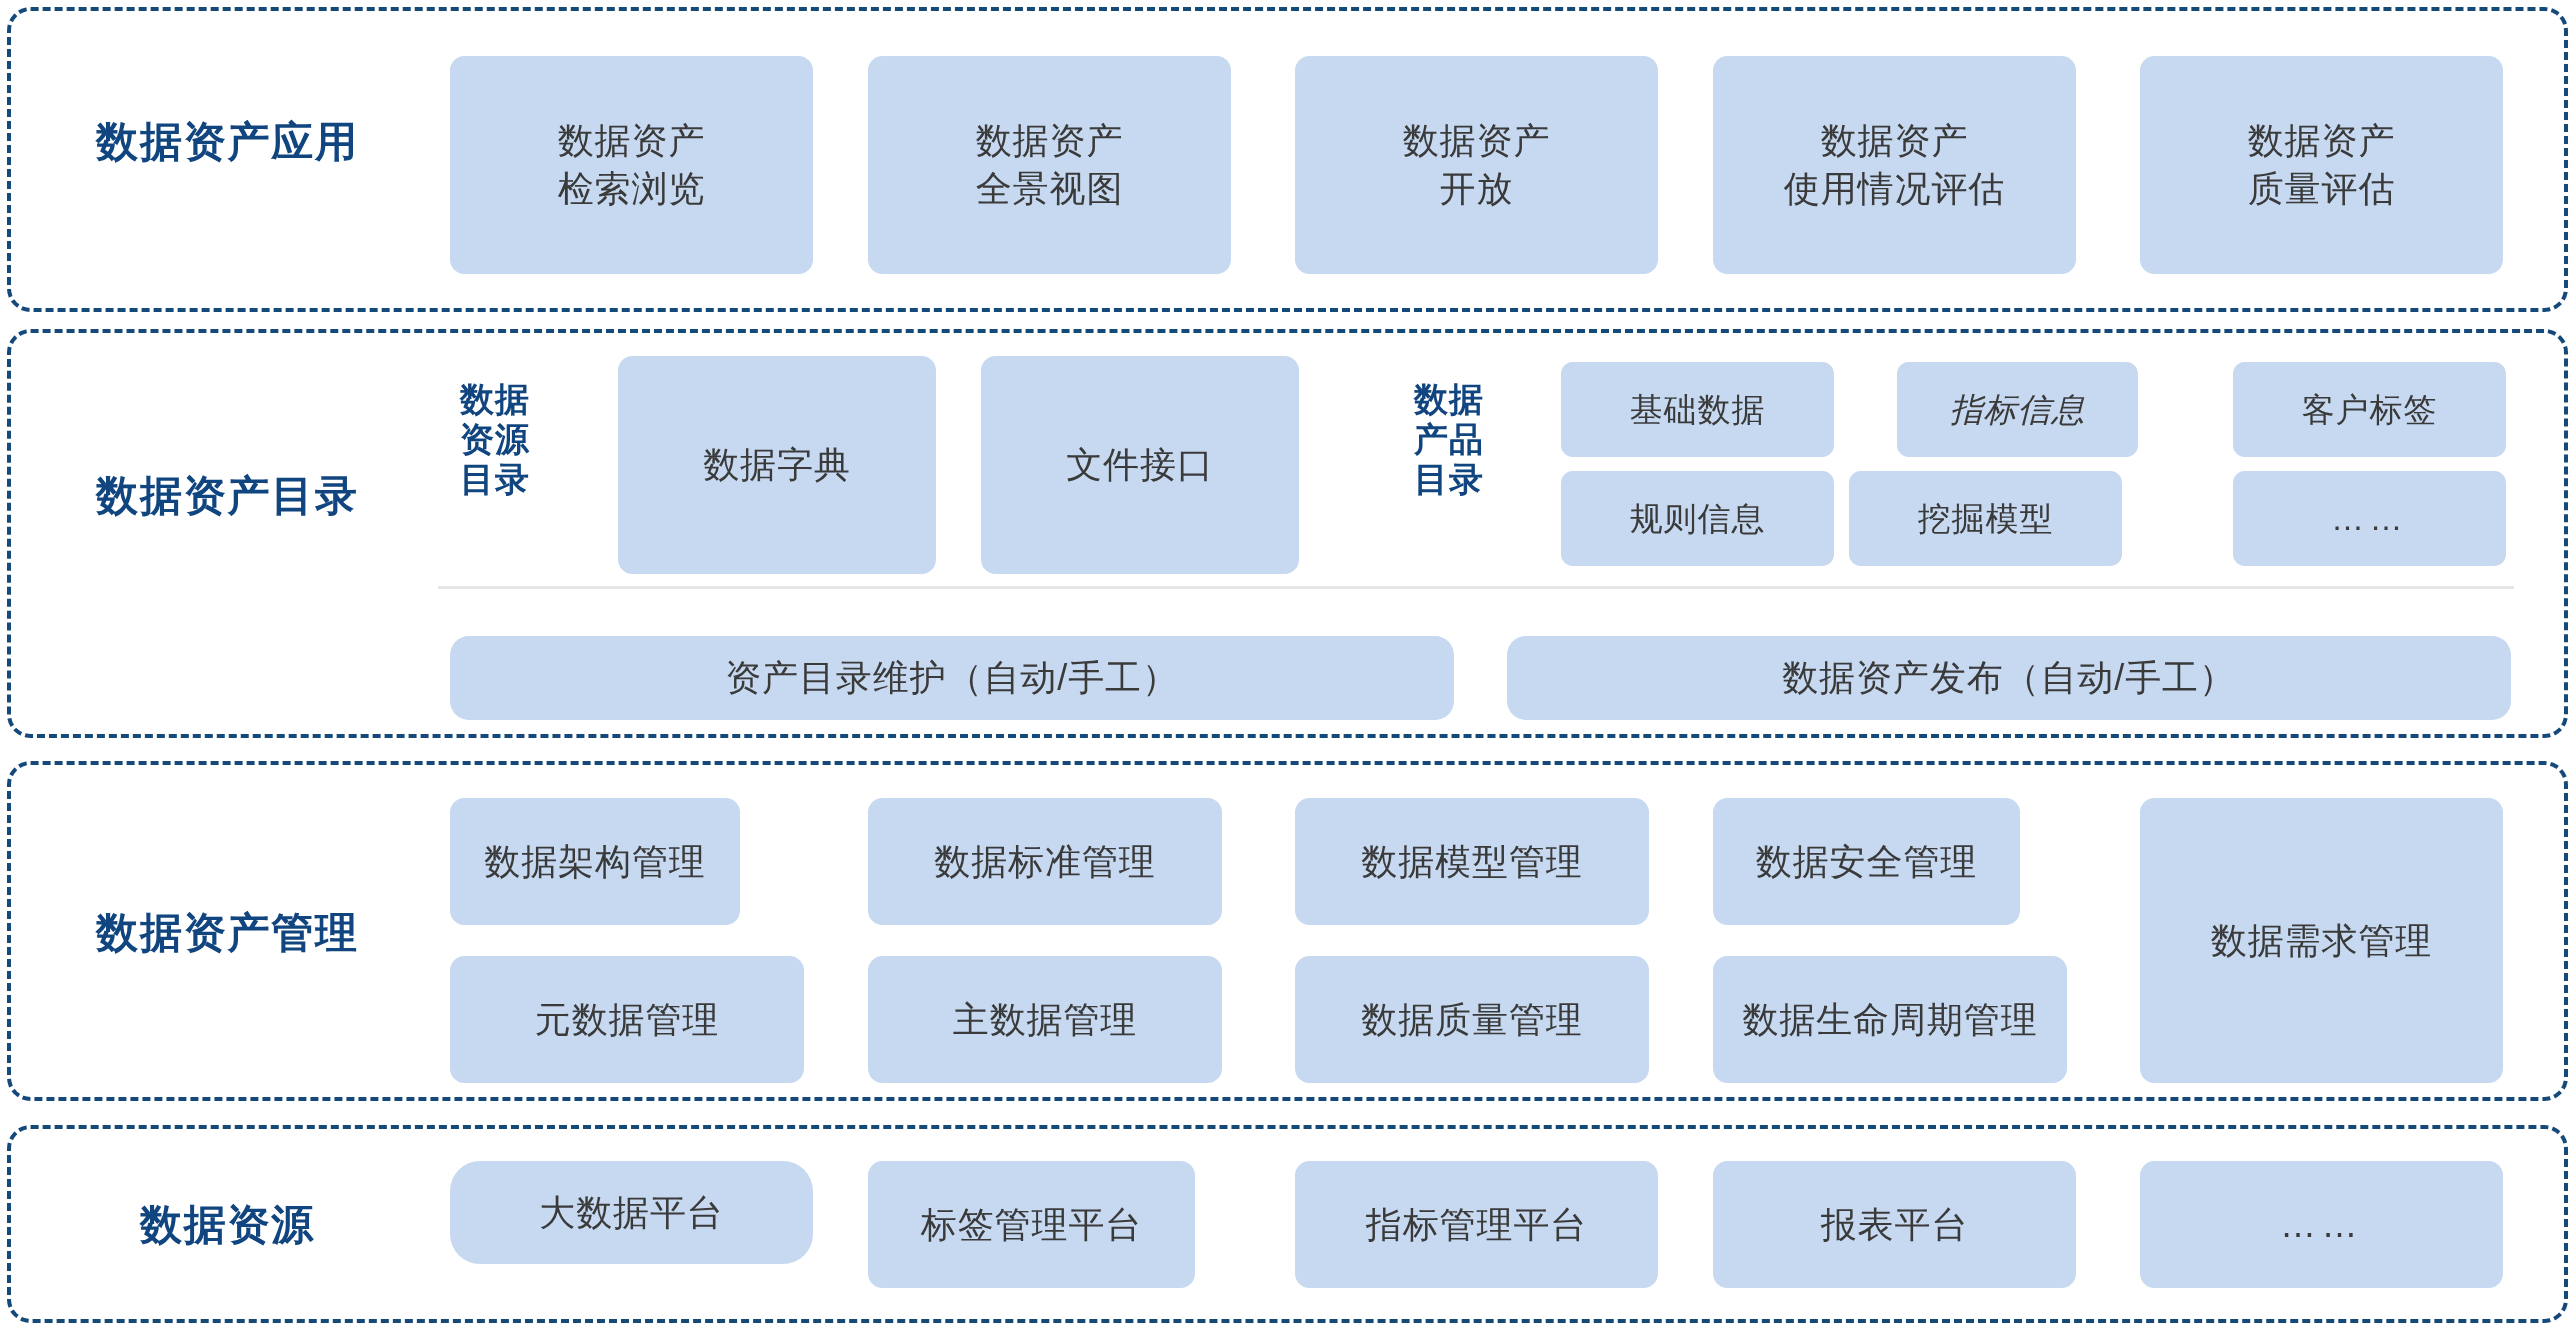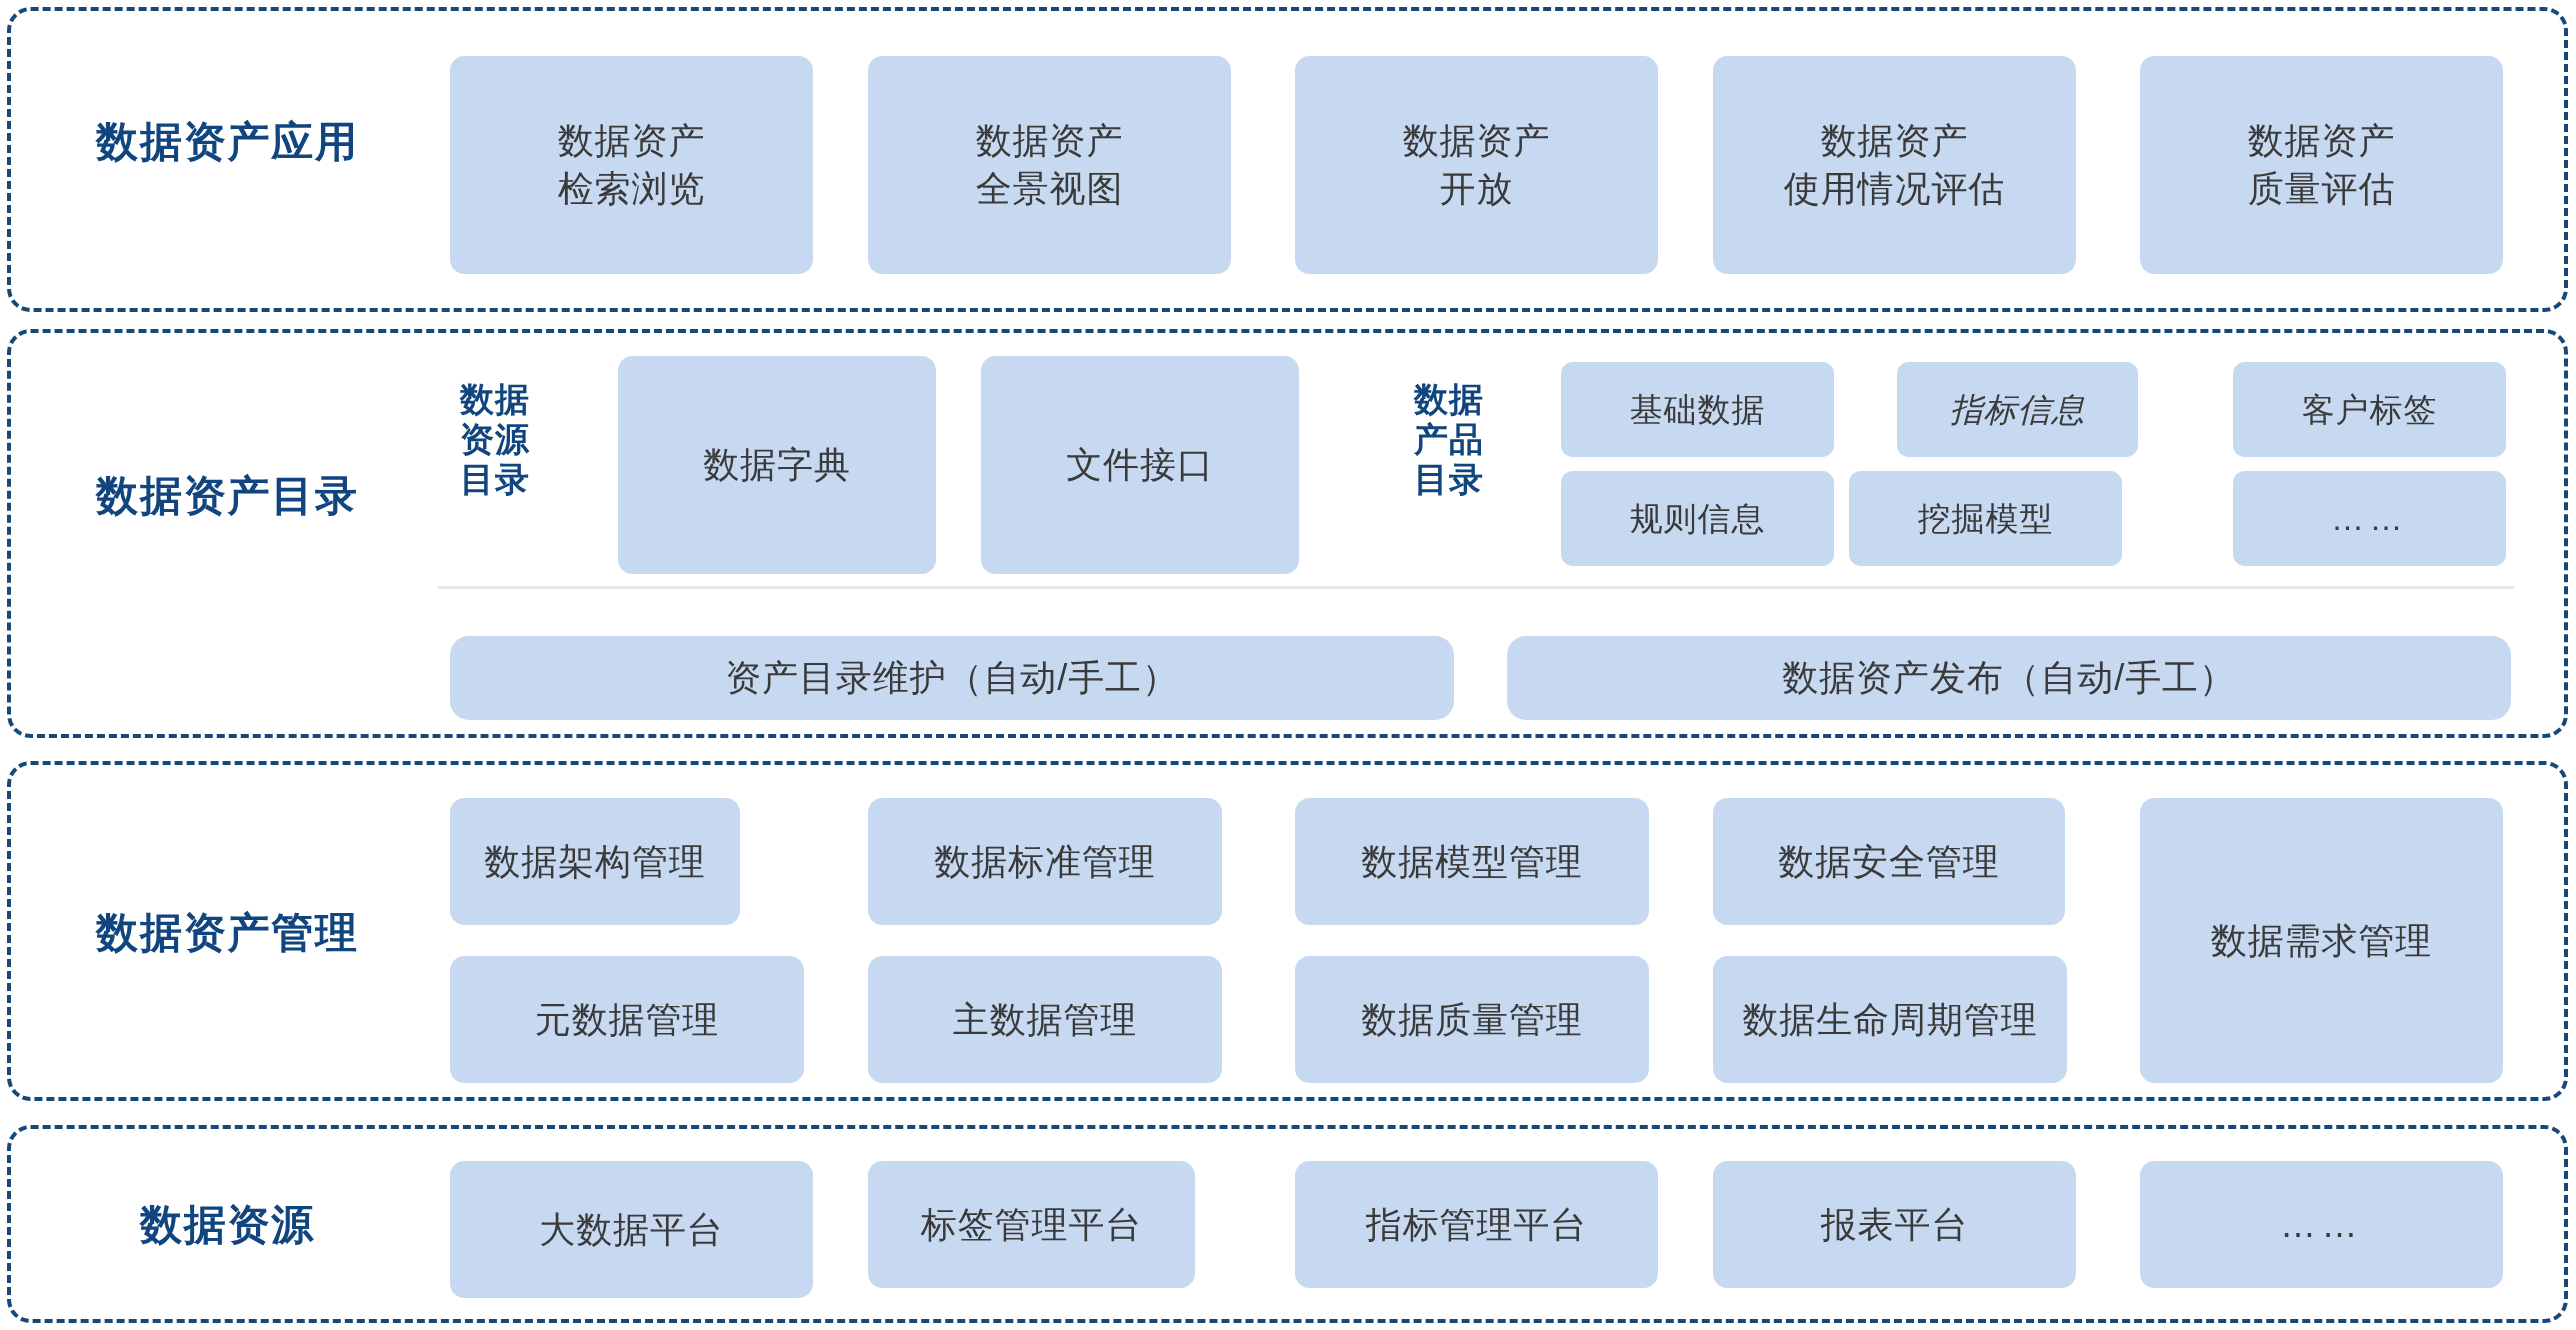--- a/index.html
+++ b/index.html
@@ -129,33 +129,33 @@
   <div class="card bar" style="left:450px; top:636px; width:1004px; height:84px;">资产目录维护（自动/手工）</div>
   <div class="card bar" style="left:1507px; top:636px; width:1004px; height:84px;">数据资产发布（自动/手工）</div>
 
   <div class="layer" style="left:7.3px; top:761px; width:2561px; height:340px;"></div>
 
   <div class="layer-title" style="left:55px; top:909px; width:345px;">数据资产管理</div>
 
   <div class="card" style="left:450px; top:798px; width:290px; height:127px;">数据架构管理</div>
   <div class="card" style="left:868px; top:798px; width:354px; height:127px;">数据标准管理</div>
   <div class="card" style="left:1295px; top:798px; width:354px; height:127px;">数据模型管理</div>
-  <div class="card" style="left:1713px; top:798px; width:352px; height:127px;">数据安全管理</div>
+  <div class="card" style="left:1713px; top:798px; width:307px; height:127px;">数据安全管理</div>
 
   <div class="card" style="left:450px; top:956px; width:354px; height:127px;">元数据管理</div>
   <div class="card" style="left:868px; top:956px; width:354px; height:127px;">主数据管理</div>
   <div class="card" style="left:1295px; top:956px; width:354px; height:127px;">数据质量管理</div>
   <div class="card" style="left:1713px; top:956px; width:354px; height:127px;">数据生命周期管理</div>
 
   <div class="card" style="left:2140px; top:798px; width:363px; height:285px;">数据需求管理</div>
 
   <div class="layer" style="left:7.3px; top:1125px; width:2561px; height:198px;"></div>
 
   <div class="layer-title" style="left:55px; top:1201px; width:345px;">数据资源</div>
 
-  <div class="card" style="left:450px; top:1161px; width:363px; height:137px;">大数据平台</div>
+  <div class="card" style="left:450px; top:1161px; width:363px; height:103px;border-radius:30px;">大数据平台</div>
   <div class="card" style="left:868px; top:1161px; width:327px; height:127px;">标签管理平台</div>
   <div class="card" style="left:1295px; top:1161px; width:363px; height:127px;">指标管理平台</div>
   <div class="card" style="left:1713px; top:1161px; width:363px; height:127px;">报表平台</div>
   <div class="card dots" style="left:2140px; top:1161px; width:363px; height:127px;">……</div>
 
 </div>
 
 
 </body></html>

